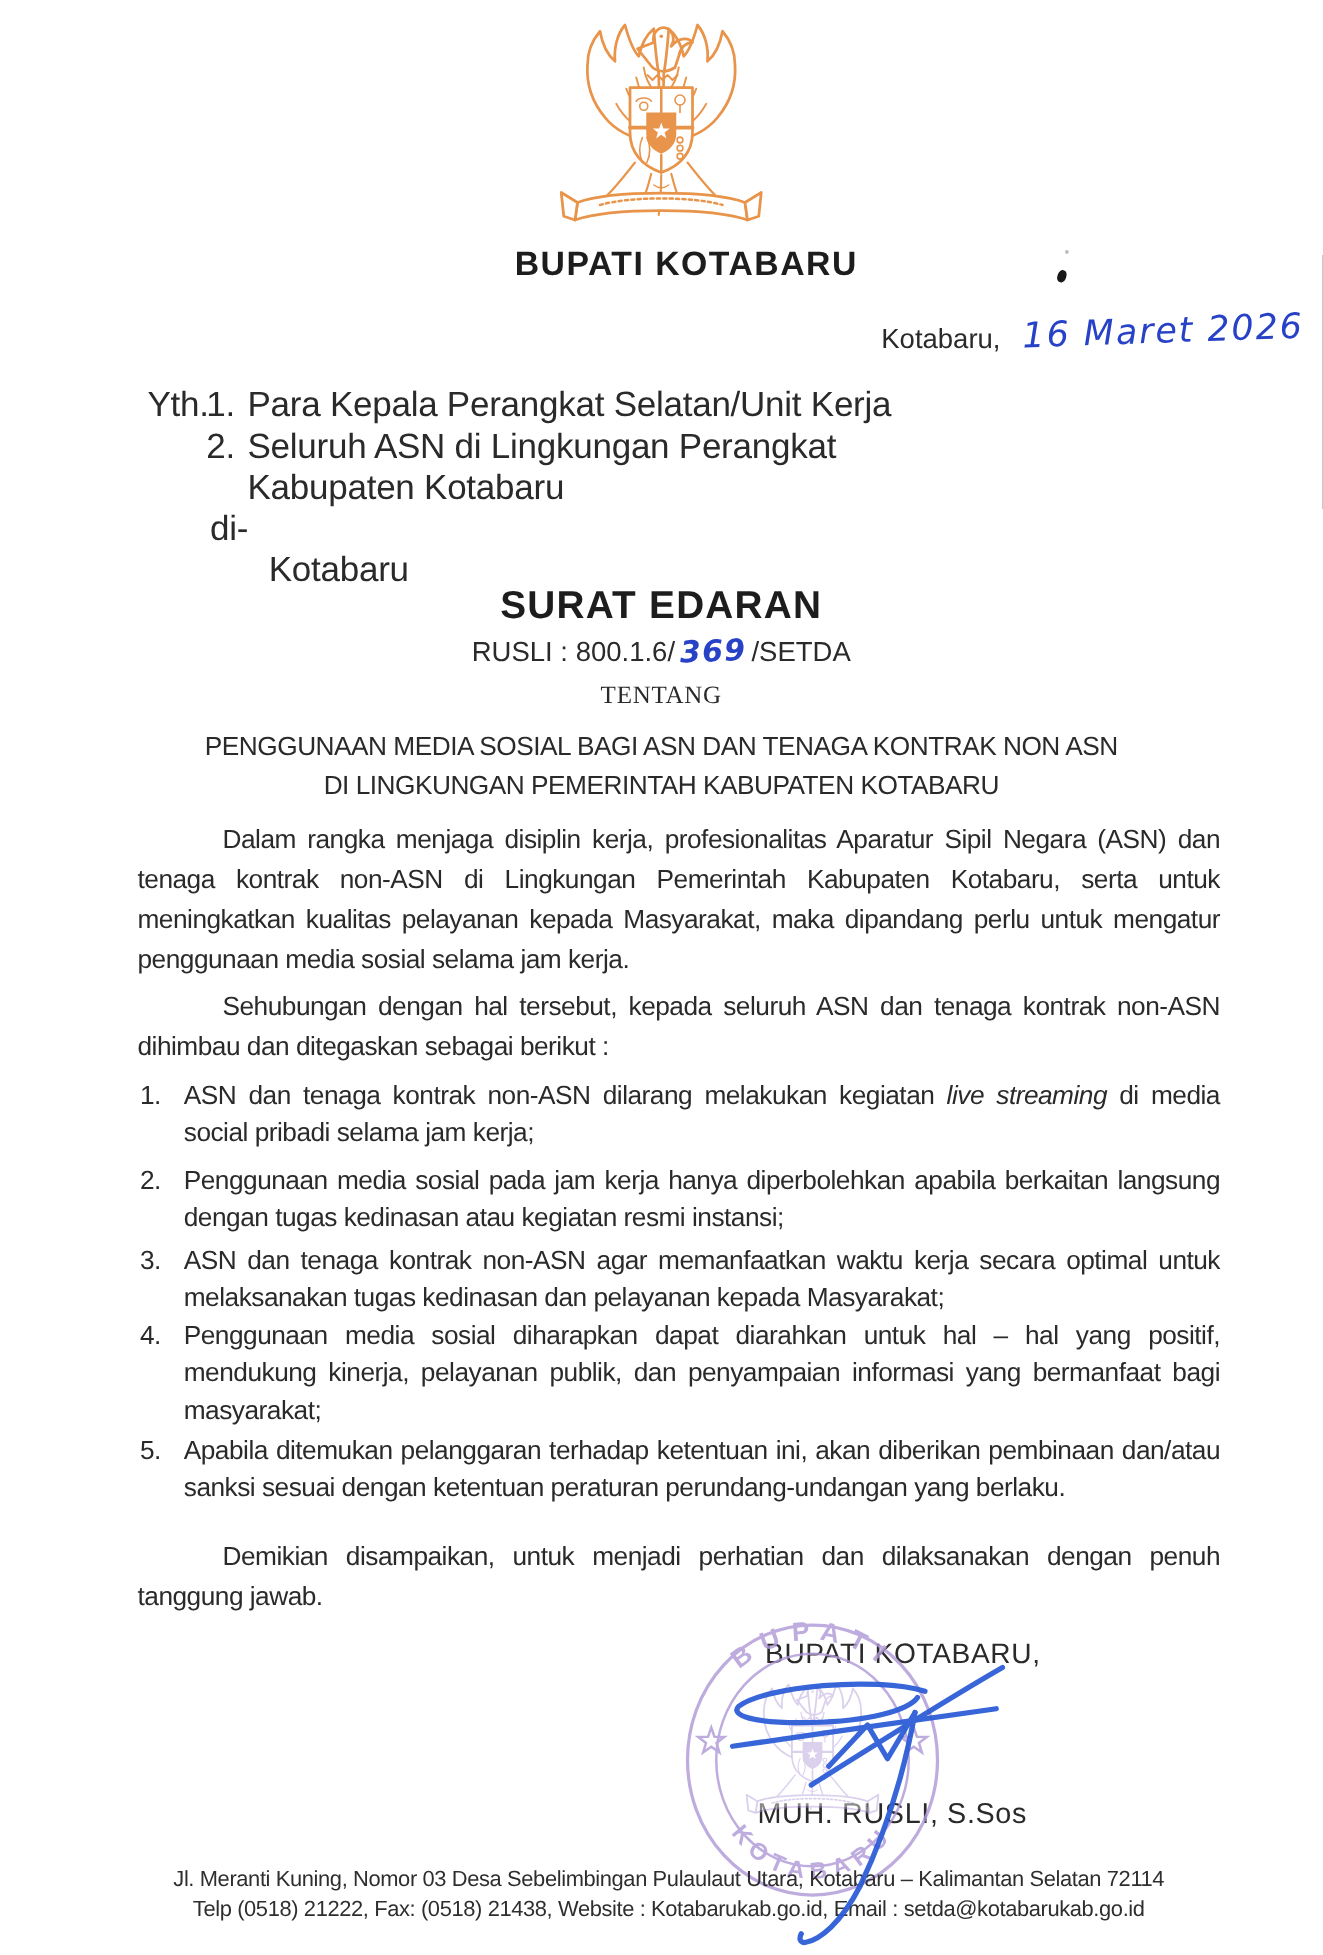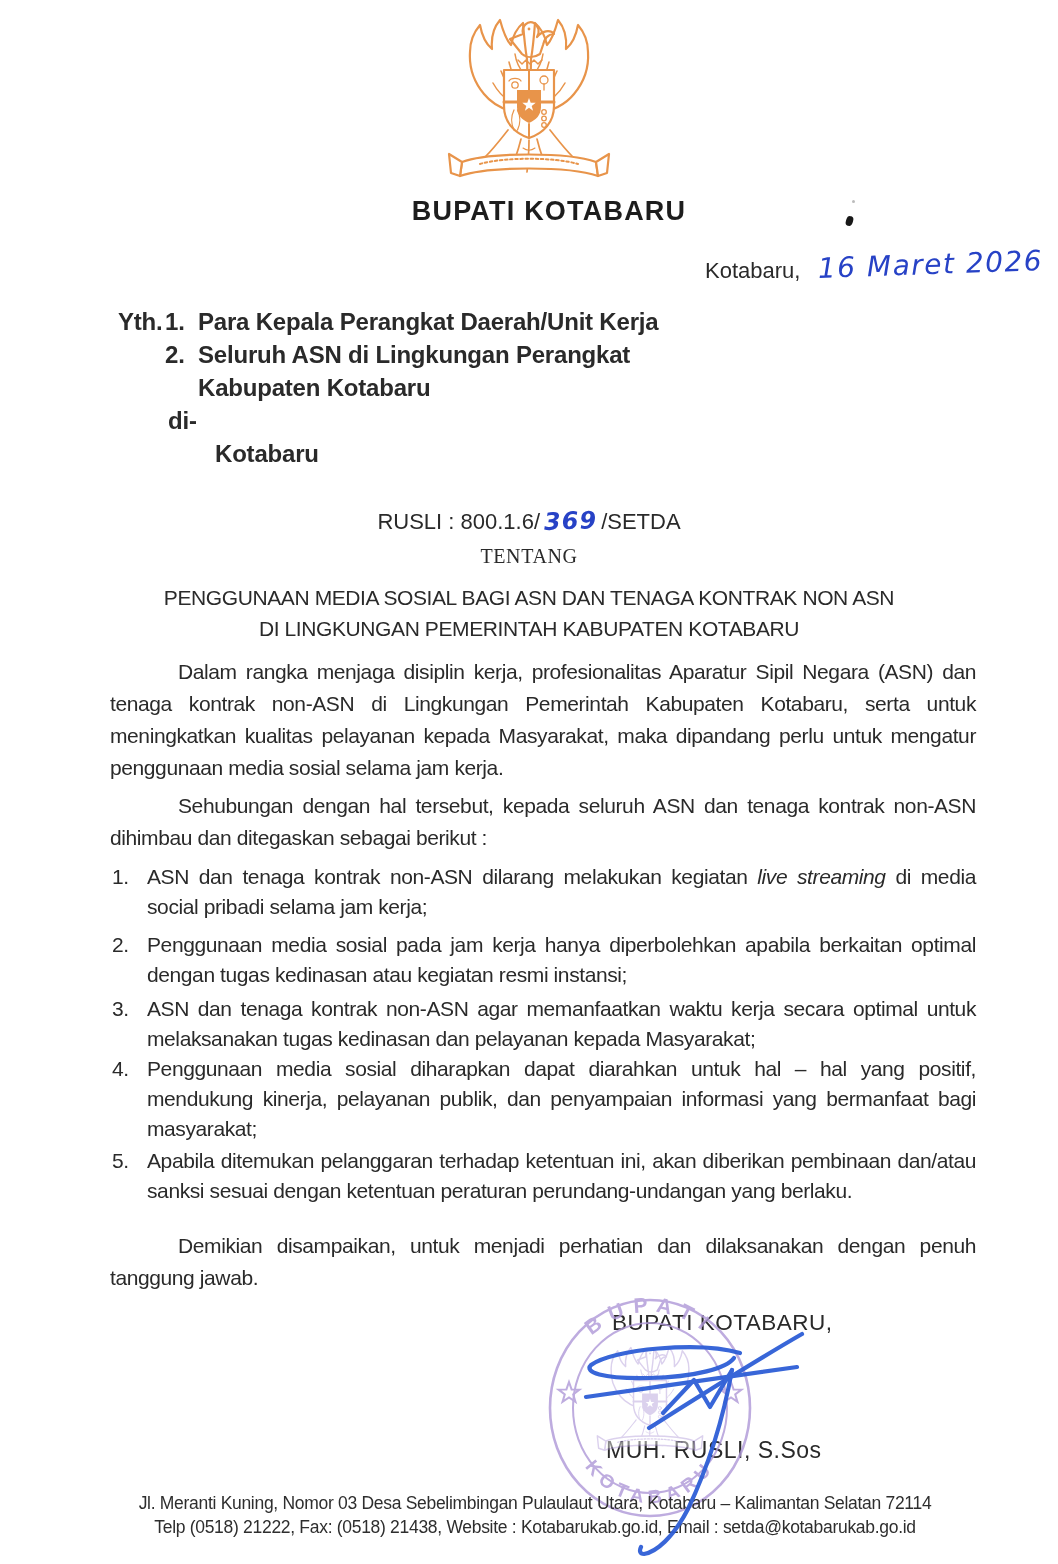--- a/index.html
+++ b/index.html
@@ -13,21 +13,21 @@
   
   .emblem{left:444px;top:12px;width:170px;height:180px;color:#e8944a;}
   .head-title{top:196px;font-size:27px;font-weight:bold;letter-spacing:1.2px;color:#1d1d1d;padding-left:20px;}
   .speck1{left:846px;top:216px;width:7px;height:10px;background:#181818;border-radius:45%;transform:rotate(18deg);}
   .speck2{left:852px;top:200px;width:3px;height:3px;background:#555;border-radius:50%;opacity:.4;}
   
   .dateline{left:705px;top:252px;font-size:22px;white-space:nowrap;}
   .hw{font-family:"DejaVu Sans",sans-serif;font-style:italic;color:#2742c6;}
   .hw-date{display:inline-block;font-size:28px;letter-spacing:1.5px;margin-left:18px;transform:rotate(-2deg) translateY(-4px);font-weight:500;}
   
-  .addr{left:118px;top:308px;width:560px;height:170px;font-size:24px;letter-spacing:-0.2px;font-weight:bold;}
+  .addr{left:118px;top:308px;width:560px;height:170px;font-size:28px;letter-spacing:-0.2px;}
   .addr span{position:absolute;white-space:nowrap;}
   
   .se-title{top:466px;font-size:31px;font-weight:bold;letter-spacing:1px;color:#1d1d1d;}
   .se-nomor{top:507px;font-size:22px;}
   .hw-no{display:inline-block;font-size:24px;font-weight:bold;letter-spacing:1px;transform:rotate(-2deg);margin:0 4px;}
   .se-tentang{top:545px;font-size:20px;letter-spacing:0.6px;font-family:Liberation Serif, serif;}
   .se-subject{top:582px;font-size:21px;line-height:31px;letter-spacing:-0.4px;}
   
   .para{left:110px;width:866px;margin:0;font-size:21px;line-height:32px;text-align:justify;letter-spacing:-0.4px;}
   .indent{text-indent:68px;}
@@ -99,47 +99,48 @@
   <div class="abs speck1"></div>
   <div class="abs speck2"></div>
 
   <div class="abs dateline">
     <span>Kotabaru,</span><span class="hw hw-date">16 Maret 2026</span>
   </div>
 
   <div class="abs addr">
     <span style="left:0;top:0">Yth.</span>
     <span style="left:47px;top:0">1.</span>
-    <span style="left:80px;top:0">Para Kepala Perangkat Daerah/Unit Kerja</span>
+    <span style="left:80px;top:0">Para Kepala Perangkat Selatan/Unit Kerja</span>
     <span style="left:47px;top:33px">2.</span>
     <span style="left:80px;top:33px">Seluruh ASN di Lingkungan Perangkat</span>
     <span style="left:80px;top:66px">Kabupaten Kotabaru</span>
     <span style="left:50px;top:99px">di-</span>
     <span style="left:97px;top:132px">Kotabaru</span>
   </div>
 
+  <div class="abs center se-title">SURAT EDARAN</div>
   <div class="abs center se-nomor">
     <span>RUSLI : 800.1.6/</span><span class="hw hw-no">369</span><span>/SETDA</span>
   </div>
   <div class="abs center se-tentang">TENTANG</div>
   <div class="abs center se-subject">
     <div>PENGGUNAAN MEDIA SOSIAL BAGI ASN DAN TENAGA KONTRAK NON ASN</div>
     <div>DI LINGKUNGAN PEMERINTAH KABUPATEN KOTABARU</div>
   </div>
 
   <p class="abs para indent p1">Dalam rangka menjaga disiplin kerja, profesionalitas Aparatur Sipil Negara (ASN) dan tenaga kontrak non-ASN di Lingkungan Pemerintah Kabupaten Kotabaru, serta untuk meningkatkan kualitas pelayanan kepada Masyarakat, maka dipandang perlu untuk mengatur penggunaan media sosial selama jam kerja.</p>
   <p class="abs para indent p2">Sehubungan dengan hal tersebut, kepada seluruh ASN dan tenaga kontrak non-ASN dihimbau dan ditegaskan sebagai berikut :</p>
 
   <div class="abs item i1">
     <span class="num">1.</span>
     <div class="itext"><span>ASN dan tenaga kontrak non-ASN dilarang melakukan kegiatan </span><em>live streaming</em><span> di media social pribadi selama jam kerja;</span></div>
   </div>
   <div class="abs item i2">
     <span class="num">2.</span>
-    <div class="itext">Penggunaan media sosial pada jam kerja hanya diperbolehkan apabila berkaitan optimal dengan tugas kedinasan atau kegiatan resmi instansi;</div>
+    <div class="itext">Penggunaan media sosial pada jam kerja hanya diperbolehkan apabila berkaitan langsung dengan tugas kedinasan atau kegiatan resmi instansi;</div>
   </div>
   <div class="abs item i3">
     <span class="num">3.</span>
     <div class="itext">ASN dan tenaga kontrak non-ASN agar memanfaatkan waktu kerja secara optimal untuk melaksanakan tugas kedinasan dan pelayanan kepada Masyarakat;</div>
   </div>
   <div class="abs item i4">
     <span class="num">4.</span>
     <div class="itext">Penggunaan media sosial diharapkan dapat diarahkan untuk hal – hal yang positif, mendukung kinerja, pelayanan publik, dan penyampaian informasi yang bermanfaat bagi masyarakat;</div>
   </div>
   <div class="abs item i5">

